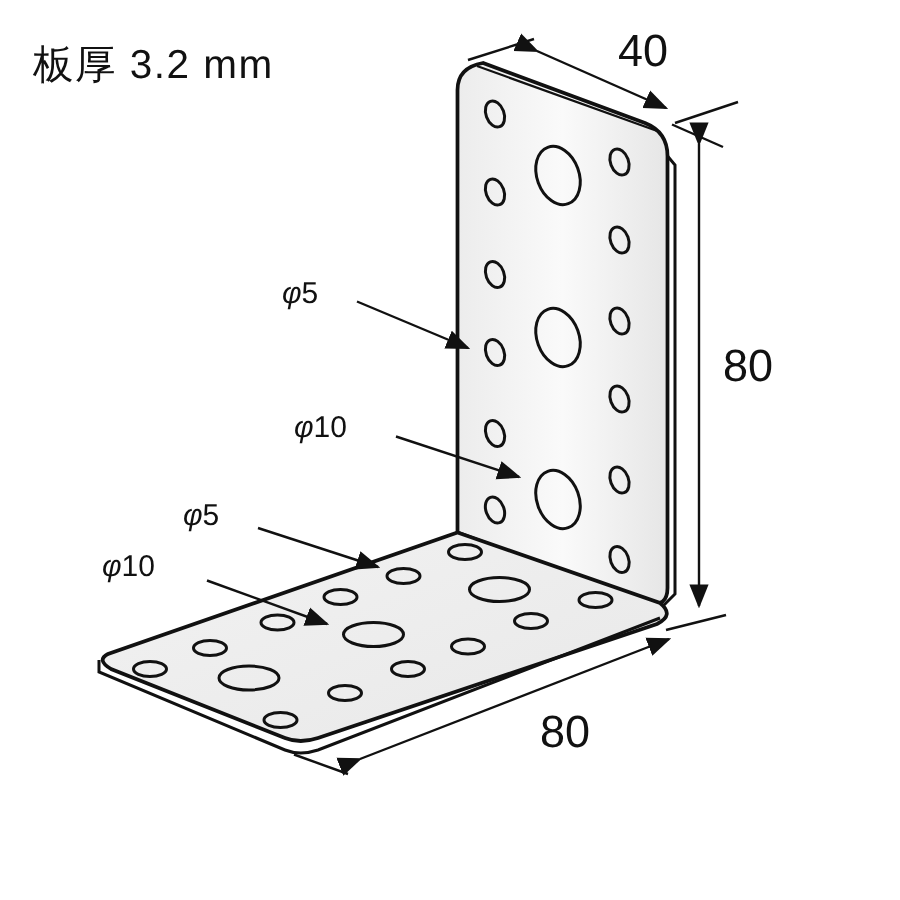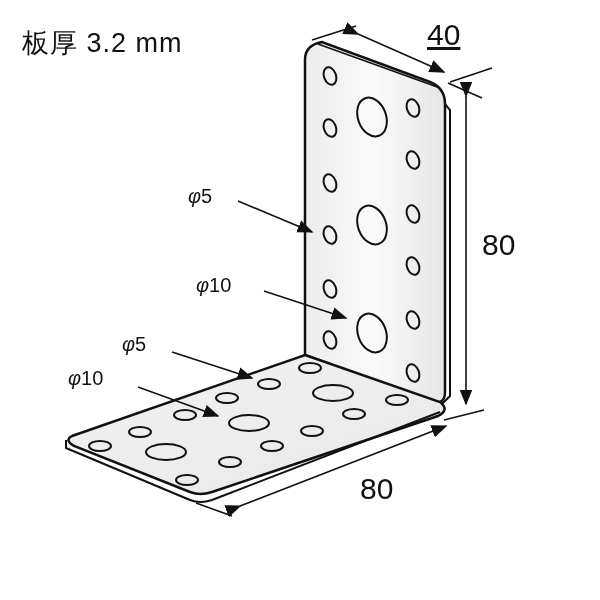--- a/index.html
+++ b/index.html
@@ -95,21 +95,21 @@
 
       <line x1="238" y1="201" x2="312" y2="232" marker-end="url(#arr)"></line>
       <line x1="264" y1="291" x2="346" y2="318" marker-end="url(#arr)"></line>
       <line x1="172" y1="352" x2="252" y2="378" marker-end="url(#arr)"></line>
       <line x1="138" y1="387" x2="218" y2="416" marker-end="url(#arr)"></line>
     </g>
   </svg>
 
   <div class="lbl title">板厚 3.2 mm</div>
 
-  <div class="lbl dim" style="left:427px;top:20px;text-decoration:underline;">40</div>
+  <div class="lbl dim" style="left:412px;top:20px;">40</div>
   <div class="lbl dim" style="left:482px;top:230px;">80</div>
   <div class="lbl dim" style="left:360px;top:474px;">80</div>
 
   <div class="lbl callout" style="left:188px;top:186px;">
     <span class="phi">φ</span><span>5</span>
   </div>
   <div class="lbl callout" style="left:196px;top:275px;">
     <span class="phi">φ</span><span>10</span>
   </div>
   <div class="lbl callout" style="left:122px;top:334px;">

